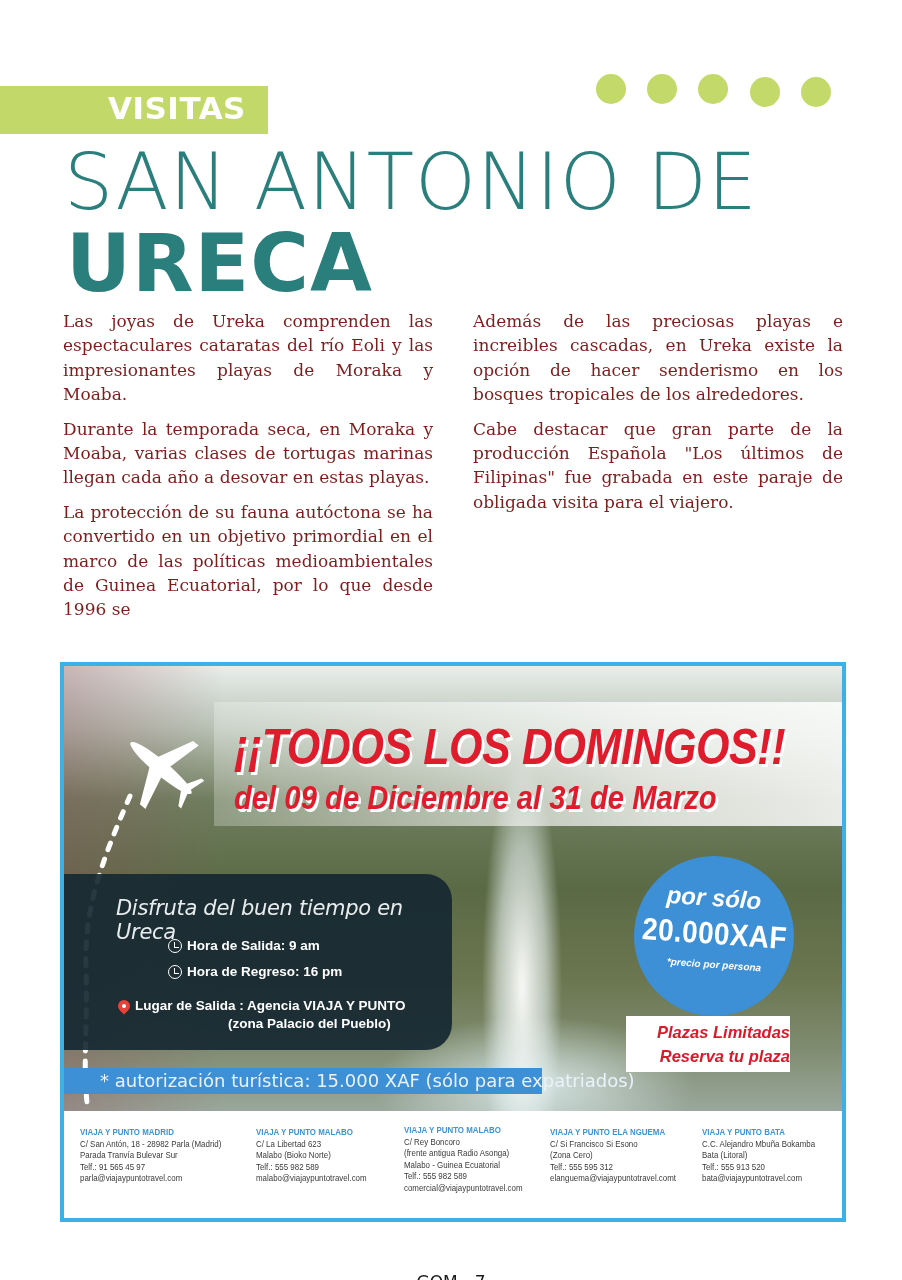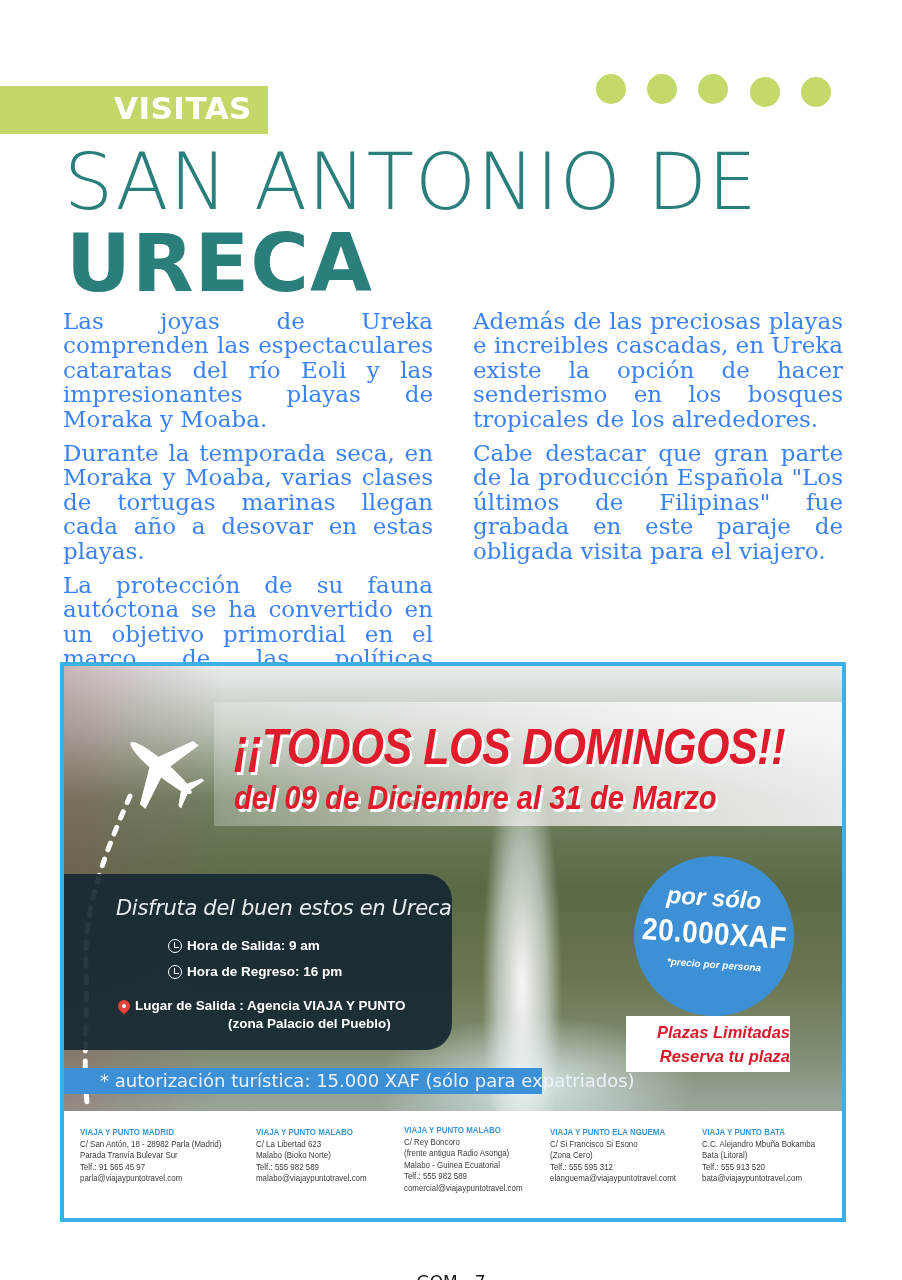--- a/index.html
+++ b/index.html
@@ -4,21 +4,21 @@
 <style>
   * { box-sizing: border-box; margin: 0; padding: 0; }
   html, body { width: 902px; height: 1280px; background: #ffffff; overflow: hidden; }
   body { position: relative; font-family: "DejaVu Serif", serif; }
 
   .section-tag {
     position: absolute; left: 0; top: 86px; width: 268px; height: 48px;
     background: #c2d96a;
   }
   .section-tag span {
-    position: absolute; left: 114px; top: 4px;
+    position: absolute; left: 108px; top: 4px;
     font-family: "DejaVu Sans", sans-serif; font-weight: bold;
     font-size: 31px; color: #ffffff; letter-spacing: 0.5px;
   }
   .dots { position: absolute; left: 596px; top: 74px; width: 240px; height: 36px; }
   .dot { position: absolute; width: 30px; height: 30px; border-radius: 50%; background: #c3d96a; }
 
   .title-line1 {
     position: absolute; left: 64px; top: 136px;
     font-family: "DejaVu Sans", sans-serif; font-weight: 200;
     font-size: 79px; color: #2a7e7b; letter-spacing: 1px; line-height: 92px;
@@ -27,22 +27,22 @@
   }
   .title-line2 {
     position: absolute; left: 66px; top: 222px;
     font-family: "DejaVu Sans", sans-serif; font-weight: bold;
     font-size: 80px; color: #2a7e7b; letter-spacing: 1px; line-height: 84px;
     white-space: nowrap;
   }
 
   .col {
     position: absolute; top: 309px; width: 370px;
-    font-family: "DejaVu Serif", serif; font-size: 23px; line-height: 24.4px;
-    color: #3b82f6; text-align: justify; hyphens: none;
+    font-family: "DejaVu Serif", serif; font-size: 17px; line-height: 24.4px;
+    color: #7f1d1d; text-align: justify; hyphens: none;
   }
   .col.left { left: 63px; }
   .col.right { left: 473px; }
   .col p { margin-bottom: 10px; }
 
   .ad {
     position: absolute; left: 60px; top: 662px; width: 786px; height: 560px;
     border: 4px solid #3db1e6; background: #0f172a; overflow: hidden;
   }
   .ad-photo {
@@ -165,21 +165,21 @@
       <ellipse cx="50" cy="50" rx="8" ry="44"></ellipse>
       <polygon points="46,38 4,58 4,66 46,56 54,56 96,66 96,58 54,38"></polygon>
       <polygon points="47,82 30,92 30,96 50,90 70,96 70,92 53,82"></polygon>
     </g>
   </svg>
 
   <div class="ad-headline">¡¡TODOS LOS DOMINGOS!!</div>
   <div class="ad-subhead">del 09 de Diciembre al 31 de Marzo</div>
 
   <div class="info-panel">
-    <div class="info-title">Disfruta del buen estos en Ureca</div>
+    <div class="info-title">Disfruta del buen tiempo en Ureca</div>
     <div class="info-row" style="left:104px;top:64px;">
       <span class="ic"></span>
       <span>Hora de Salida: 9 am</span>
     </div>
     <div class="info-row" style="left:104px;top:90px;">
       <span class="ic"></span>
       <span>Hora de Regreso: 16 pm</span>
     </div>
     <div class="info-row" style="left:54px;top:124px;">
       <span class="pin"></span>

